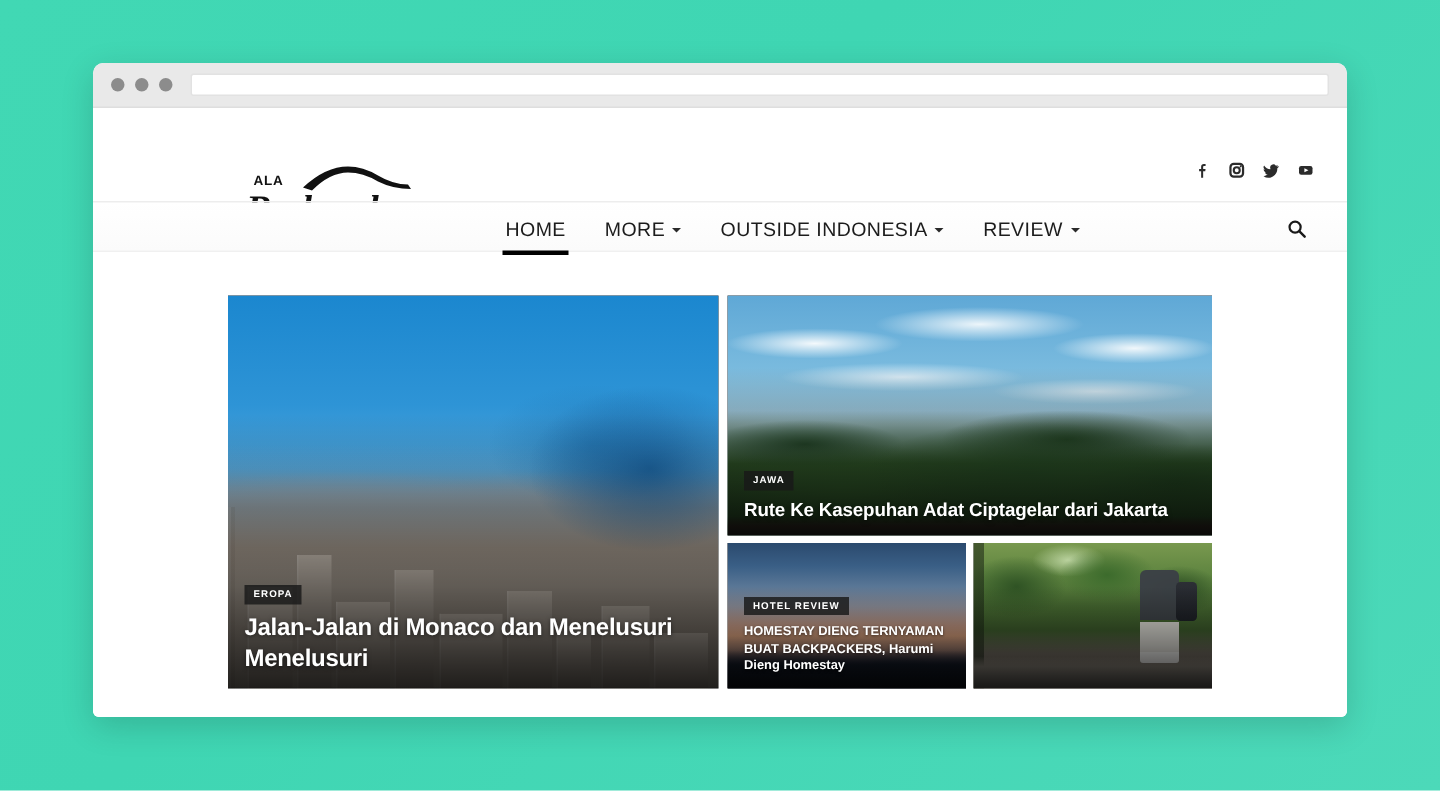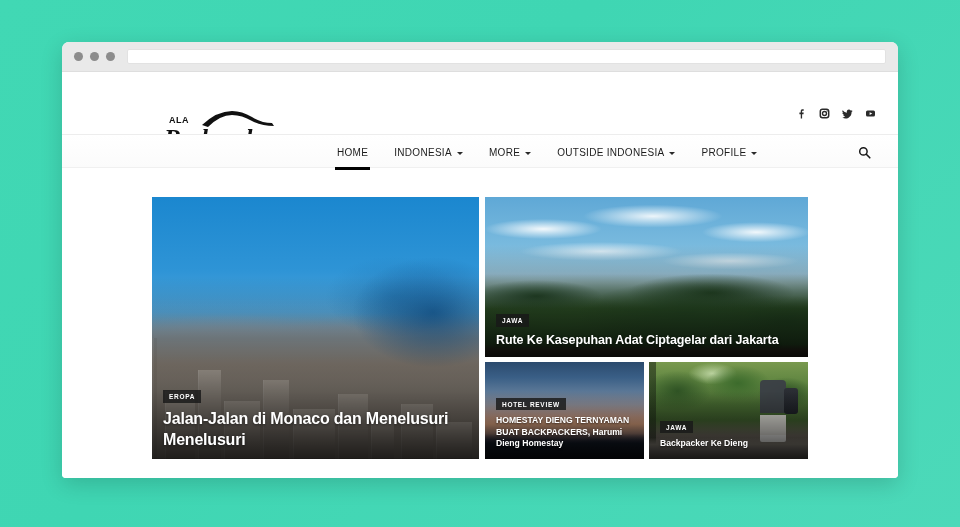--- a/index.html
+++ b/index.html
@@ -94,21 +94,21 @@
     left: 262px; top: 0;
     display: flex;
     align-items: stretch;
     height: 34px;
   }
   .navitem {
     display: flex;
     align-items: center;
     gap: 5px;
     padding: 0 13px;
-    font-size: 10px;
+    font-size: 13px;
     letter-spacing: 0.3px;
     color: #1c1c1c;
     position: relative;
     cursor: pointer;
     white-space: nowrap;
   }
   .navitem.active::after {
     content: "";
     position: absolute;
     left: 11px; right: 11px; bottom: -1px;
@@ -375,37 +375,33 @@
         </svg>
       </div>
 
       <div class="navrow">
         <div class="nav">
 
           <div class="navitem active">
             <span>HOME</span>
           </div>
 
-          <div class="navitem">
-            <span>INDONESIA</span>
-            <span class="caret"></span>
-          </div>
 
           <div class="navitem">
             <span>MORE</span>
             <span class="caret"></span>
           </div>
 
           <div class="navitem">
             <span>OUTSIDE INDONESIA</span>
             <span class="caret"></span>
           </div>
 
           <div class="navitem">
-            <span>PROFILE</span>
+            <span>REVIEW</span>
             <span class="caret"></span>
           </div>
 
         </div>
 
         <div class="searchbtn">
           <svg width="13" height="13" viewBox="0 0 13 13">
             <circle cx="5.4" cy="5.4" r="3.7" fill="none" stroke="#1a1a1a" stroke-width="1.5"></circle>
             <line x1="8.3" y1="8.3" x2="11.8" y2="11.8" stroke="#1a1a1a" stroke-width="1.6" stroke-linecap="round"></line>
           </svg>
@@ -455,24 +451,20 @@
               <div class="t-sm">HOMESTAY DIENG TERNYAMAN BUAT BACKPACKERS, Harumi Dieng Homestay</div>
             </div>
           </div>
 
           <div class="rb card">
             <div class="ph-street">
               <div class="walker"></div>
               <div class="pack"></div>
             </div>
             <div class="shade"></div>
-            <div class="cardtext">
-              <span class="badge">JAWA</span>
-              <div class="t-xs">Backpacker Ke Dieng</div>
-            </div>
           </div>
 
         </div>
       </div>
     </div>
 
   </div>
 </div>
 
 </body></html>

